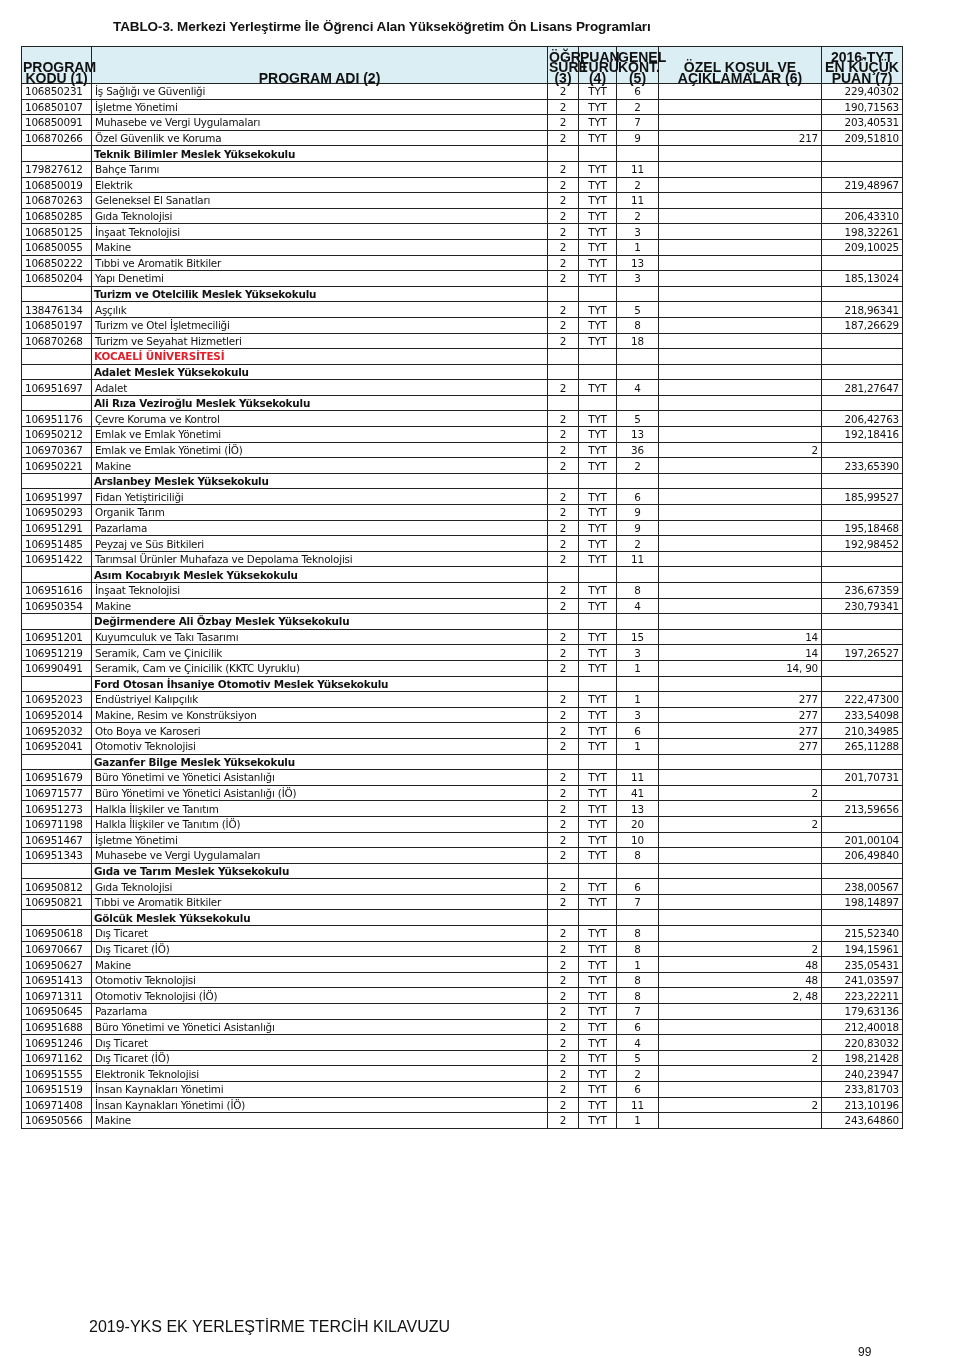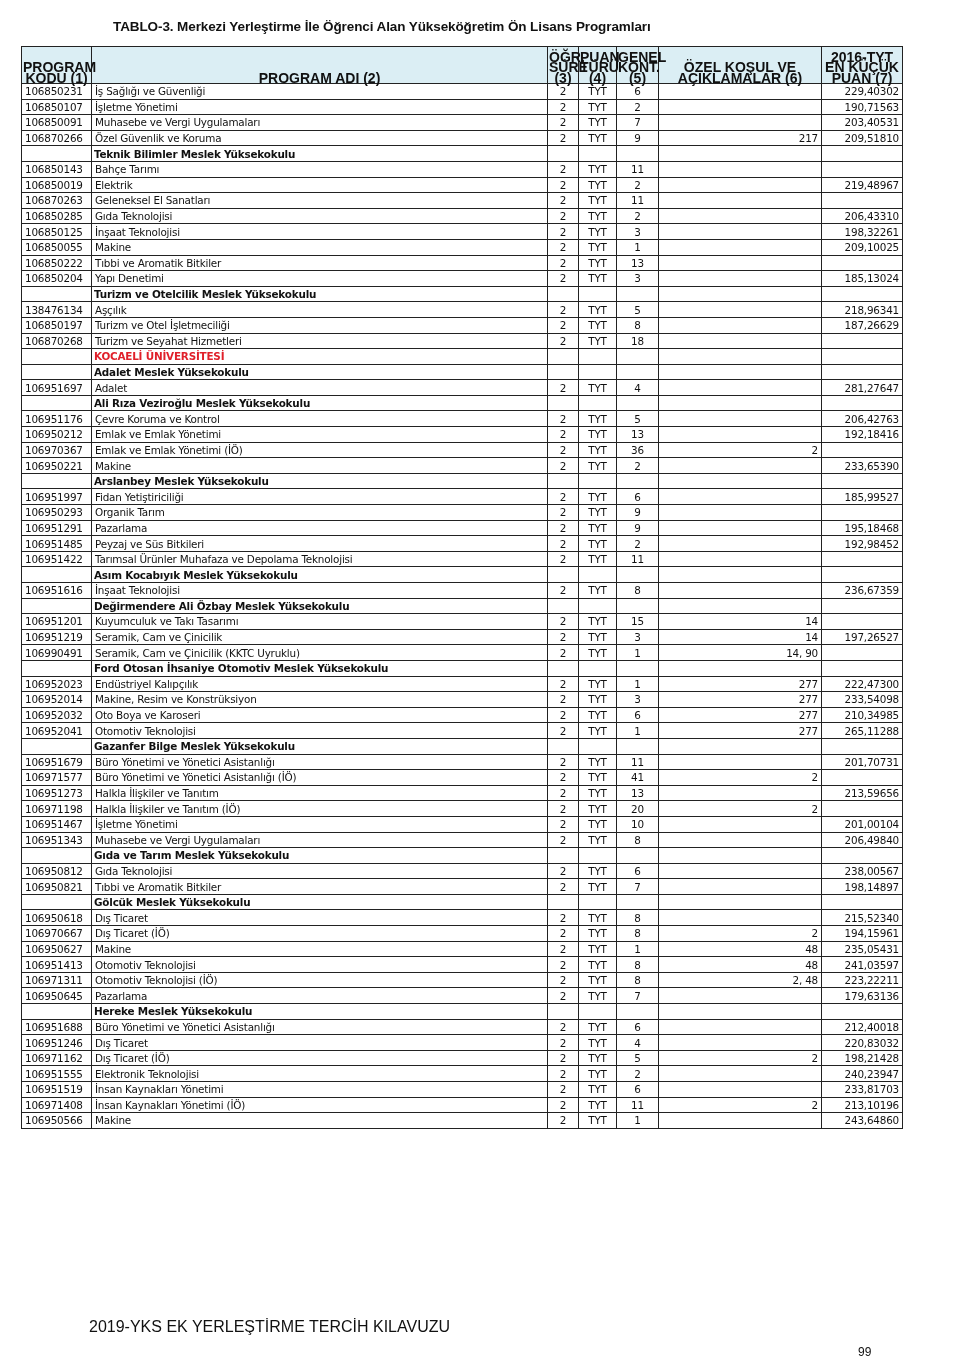--- a/index.html
+++ b/index.html
@@ -114,21 +114,21 @@
       <tr class="section">
         <td class="code"></td>
         <td class="name">Teknik Bilimler Meslek Yüksekokulu</td>
         <td class="center"></td>
         <td class="center"></td>
         <td class="center"></td>
         <td class="right"></td>
         <td class="right"></td>
       </tr>
       <tr class="program">
-        <td class="code">106850143</td>
+        <td class="code">179827612</td>
         <td class="name">Bahçe Tarımı</td>
         <td class="center">2</td>
         <td class="center">TYT</td>
         <td class="center">11</td>
         <td class="right"></td>
         <td class="right"></td>
       </tr>
       <tr class="program">
         <td class="code">106850019</td>
         <td class="name">Elektrik</td>
@@ -364,20 +364,29 @@
         <td class="right"></td>
       </tr>
       <tr class="program">
         <td class="code">106951616</td>
         <td class="name">İnşaat Teknolojisi</td>
         <td class="center">2</td>
         <td class="center">TYT</td>
         <td class="center">8</td>
         <td class="right"></td>
         <td class="right">236,67359</td>
+      </tr>
+      <tr class="program">
+        <td class="code">106950354</td>
+        <td class="name">Makine</td>
+        <td class="center">2</td>
+        <td class="center">TYT</td>
+        <td class="center">4</td>
+        <td class="right"></td>
+        <td class="right">230,79341</td>
       </tr>
       <tr class="section">
         <td class="code"></td>
         <td class="name">Değirmendere Ali Özbay Meslek Yüksekokulu</td>
         <td class="center"></td>
         <td class="center"></td>
         <td class="center"></td>
         <td class="right"></td>
         <td class="right"></td>
       </tr>
@@ -598,29 +607,20 @@
         <td class="right">223,22211</td>
       </tr>
       <tr class="program">
         <td class="code">106950645</td>
         <td class="name">Pazarlama</td>
         <td class="center">2</td>
         <td class="center">TYT</td>
         <td class="center">7</td>
         <td class="right"></td>
         <td class="right">179,63136</td>
-      </tr>
-      <tr class="section">
-        <td class="code"></td>
-        <td class="name">Hereke Meslek Yüksekokulu</td>
-        <td class="center"></td>
-        <td class="center"></td>
-        <td class="center"></td>
-        <td class="right"></td>
-        <td class="right"></td>
       </tr>
       <tr class="program">
         <td class="code">106951688</td>
         <td class="name">Büro Yönetimi ve Yönetici Asistanlığı</td>
         <td class="center">2</td>
         <td class="center">TYT</td>
         <td class="center">6</td>
         <td class="right"></td>
         <td class="right">212,40018</td>
       </tr>

